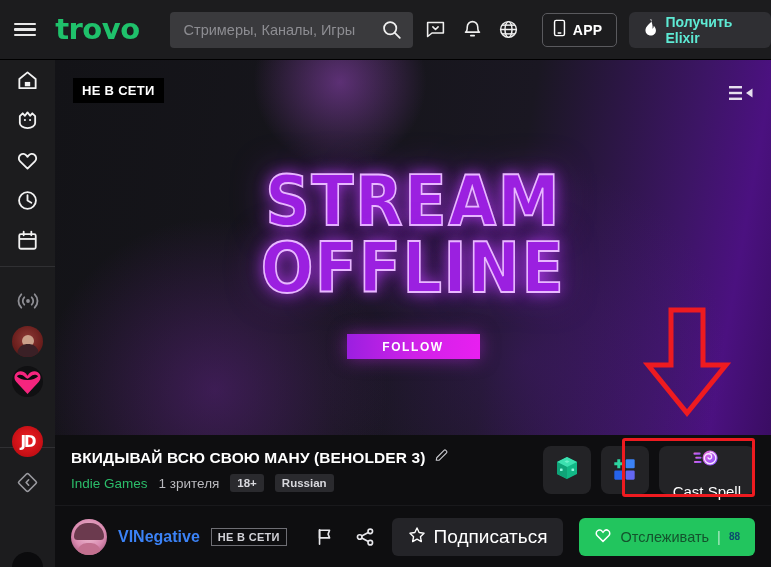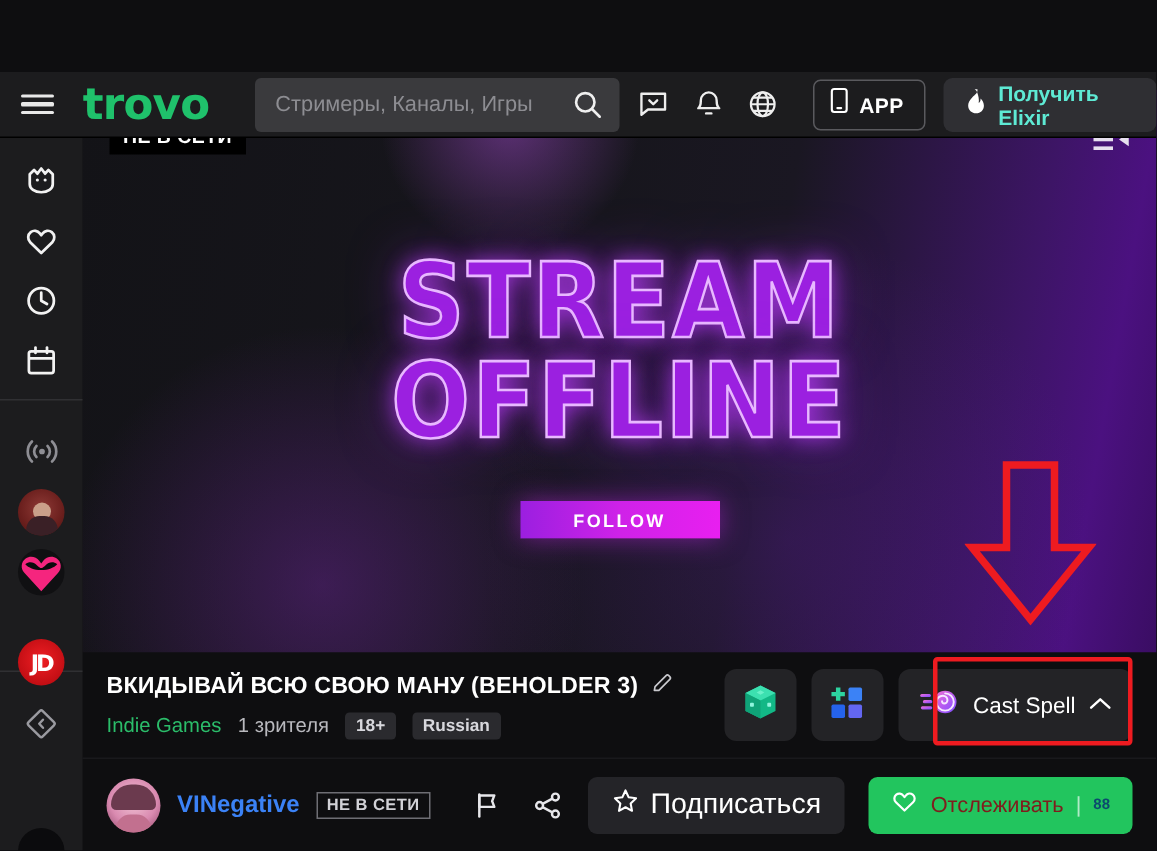--- a/index.html
+++ b/index.html
@@ -6,26 +6,25 @@
   html, body {
     width: 771px; height: 567px;
     background: #0e0e10;
     font-family: "Liberation Sans", sans-serif;
     overflow: hidden;
   }
   #app { position: relative; width: 771px; height: 567px; background: #0e0e10; }
 
   
   #header {
-    position: absolute; left: 0; top: 0; width: 771px; height: 44px;
+    position: absolute; left: 0; top: 0; width: 771px; height: 60px;
     background: #1c1c1e;
     display: flex; align-items: center;
     border-bottom: 1px solid #000;
     z-index: 20;
-    margin-top: 48px;
   }
   #hamburger {
     width: 55px; height: 60px;
     display: flex; align-items: center; justify-content: center;
     cursor: pointer;
   }
   #hamburger .bar { display:block; width: 22px; height: 2.4px; background:#e8e8e8; margin: 3.2px 0; border-radius:1px;}
   #logo {
     font-size: 29px; font-weight: bold; color: #1fc16b;
     letter-spacing: -0.5px; margin-left: 6px; font-family: "DejaVu Sans", sans-serif;
@@ -164,21 +163,21 @@
     background:#2a2a2e; color:#d8d8dd; font-size:11.5px; font-weight:bold;
     padding:3px 7px; border-radius:3px; cursor:pointer;
   }
   #info-right { display:flex; align-items:center; gap:10px; padding-right:16px; }
   .sq-btn {
     width:48px; height:48px; background:#232326; border-radius:8px;
     display:flex; align-items:center; justify-content:center; cursor:pointer;
   }
   #cast-spell-btn {
     height:48px; padding:0 14px; background:#232326; border-radius:8px;
-    display:flex; align-items:center; gap:9px; cursor:pointer;
+    display:flex; align-items:center; gap:9px; cursor:pointer;flex-direction:column;
   }
   #cast-spell-btn .lbl { color:#fff; font-size:15px; }
 
   
   #user-bar {
     position:absolute; left:55px; top:505px; width:716px; height:62px;
     background:#0e0e10; display:flex; align-items:center;
     border-top:1px solid #19191c;
   }
   #user-left { display:flex; align-items:center; gap:11px; padding-left:16px; flex:1; }
@@ -203,21 +202,21 @@
   .plain-icon-btn { width:26px; height:26px; display:flex; align-items:center; justify-content:center; cursor:pointer;}
   #subscribe-btn {
     height:38px; padding:0 16px; background:#242428; border-radius:6px;
     display:flex; align-items:center; gap:8px; cursor:pointer;
   }
   #subscribe-btn .lbl { color:#fff; font-size:19px; }
   #follow-count-btn {
     height:38px; padding:0 15px; background:#22c55e; border-radius:6px;
     display:flex; align-items:center; gap:8px; cursor:pointer; margin-left:2px;
   }
-  #follow-count-btn .lbl { color:#7f1d1d; font-size:14.5px; }
+  #follow-count-btn .lbl { color:#14532d; font-size:14.5px; }
   #follow-count-btn .sep { color:rgba(255,255,255,0.65); font-size:14.5px; }
   #follow-count-btn .cnt { color:#0c4a6e; font-size:10px; font-weight:bold; }
 </style>
 </head>
 <body>
 
 <div id="app">
 
   <div id="header">
 

